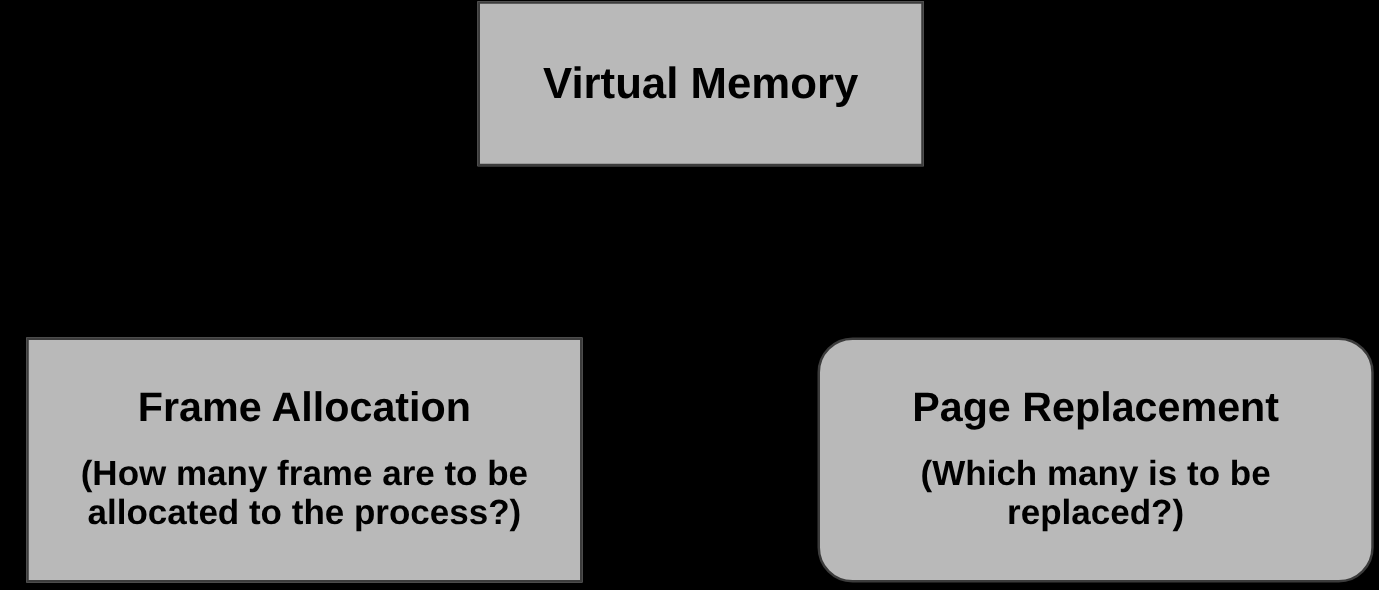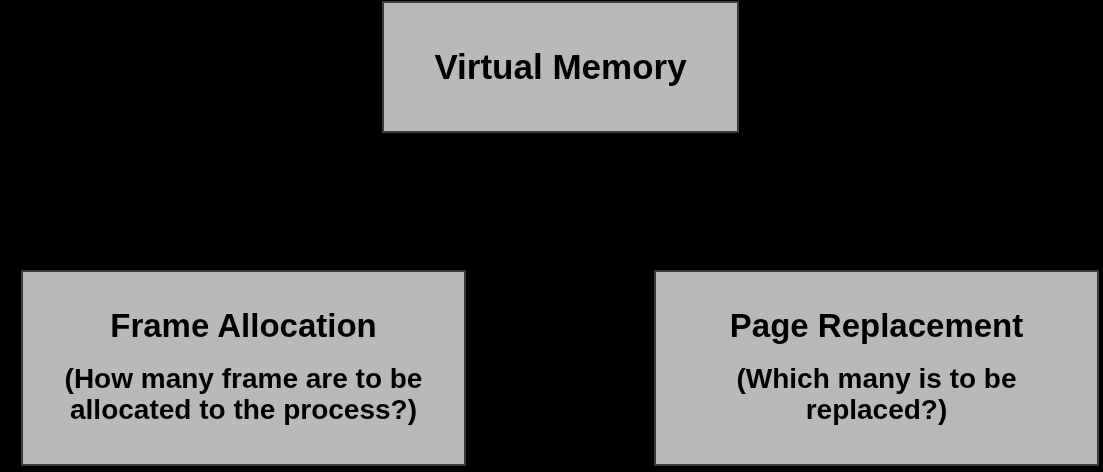--- a/index.html
+++ b/index.html
@@ -38,20 +38,21 @@
     left: 21px;
     top: 270px;
     width: 445px;
     height: 196px;
   }
   .node-child-right {
     left: 654px;
     top: 270px;
     width: 445px;
     height: 196px;
+    border-radius: 28px;
   }
   .node-title {
     font-size: 35px;
     font-weight: bold;
     letter-spacing: 0px;
     line-height: 1.1;
   }
   .node-child-left .node-title,
   .node-child-right .node-title {
     font-size: 33px;

